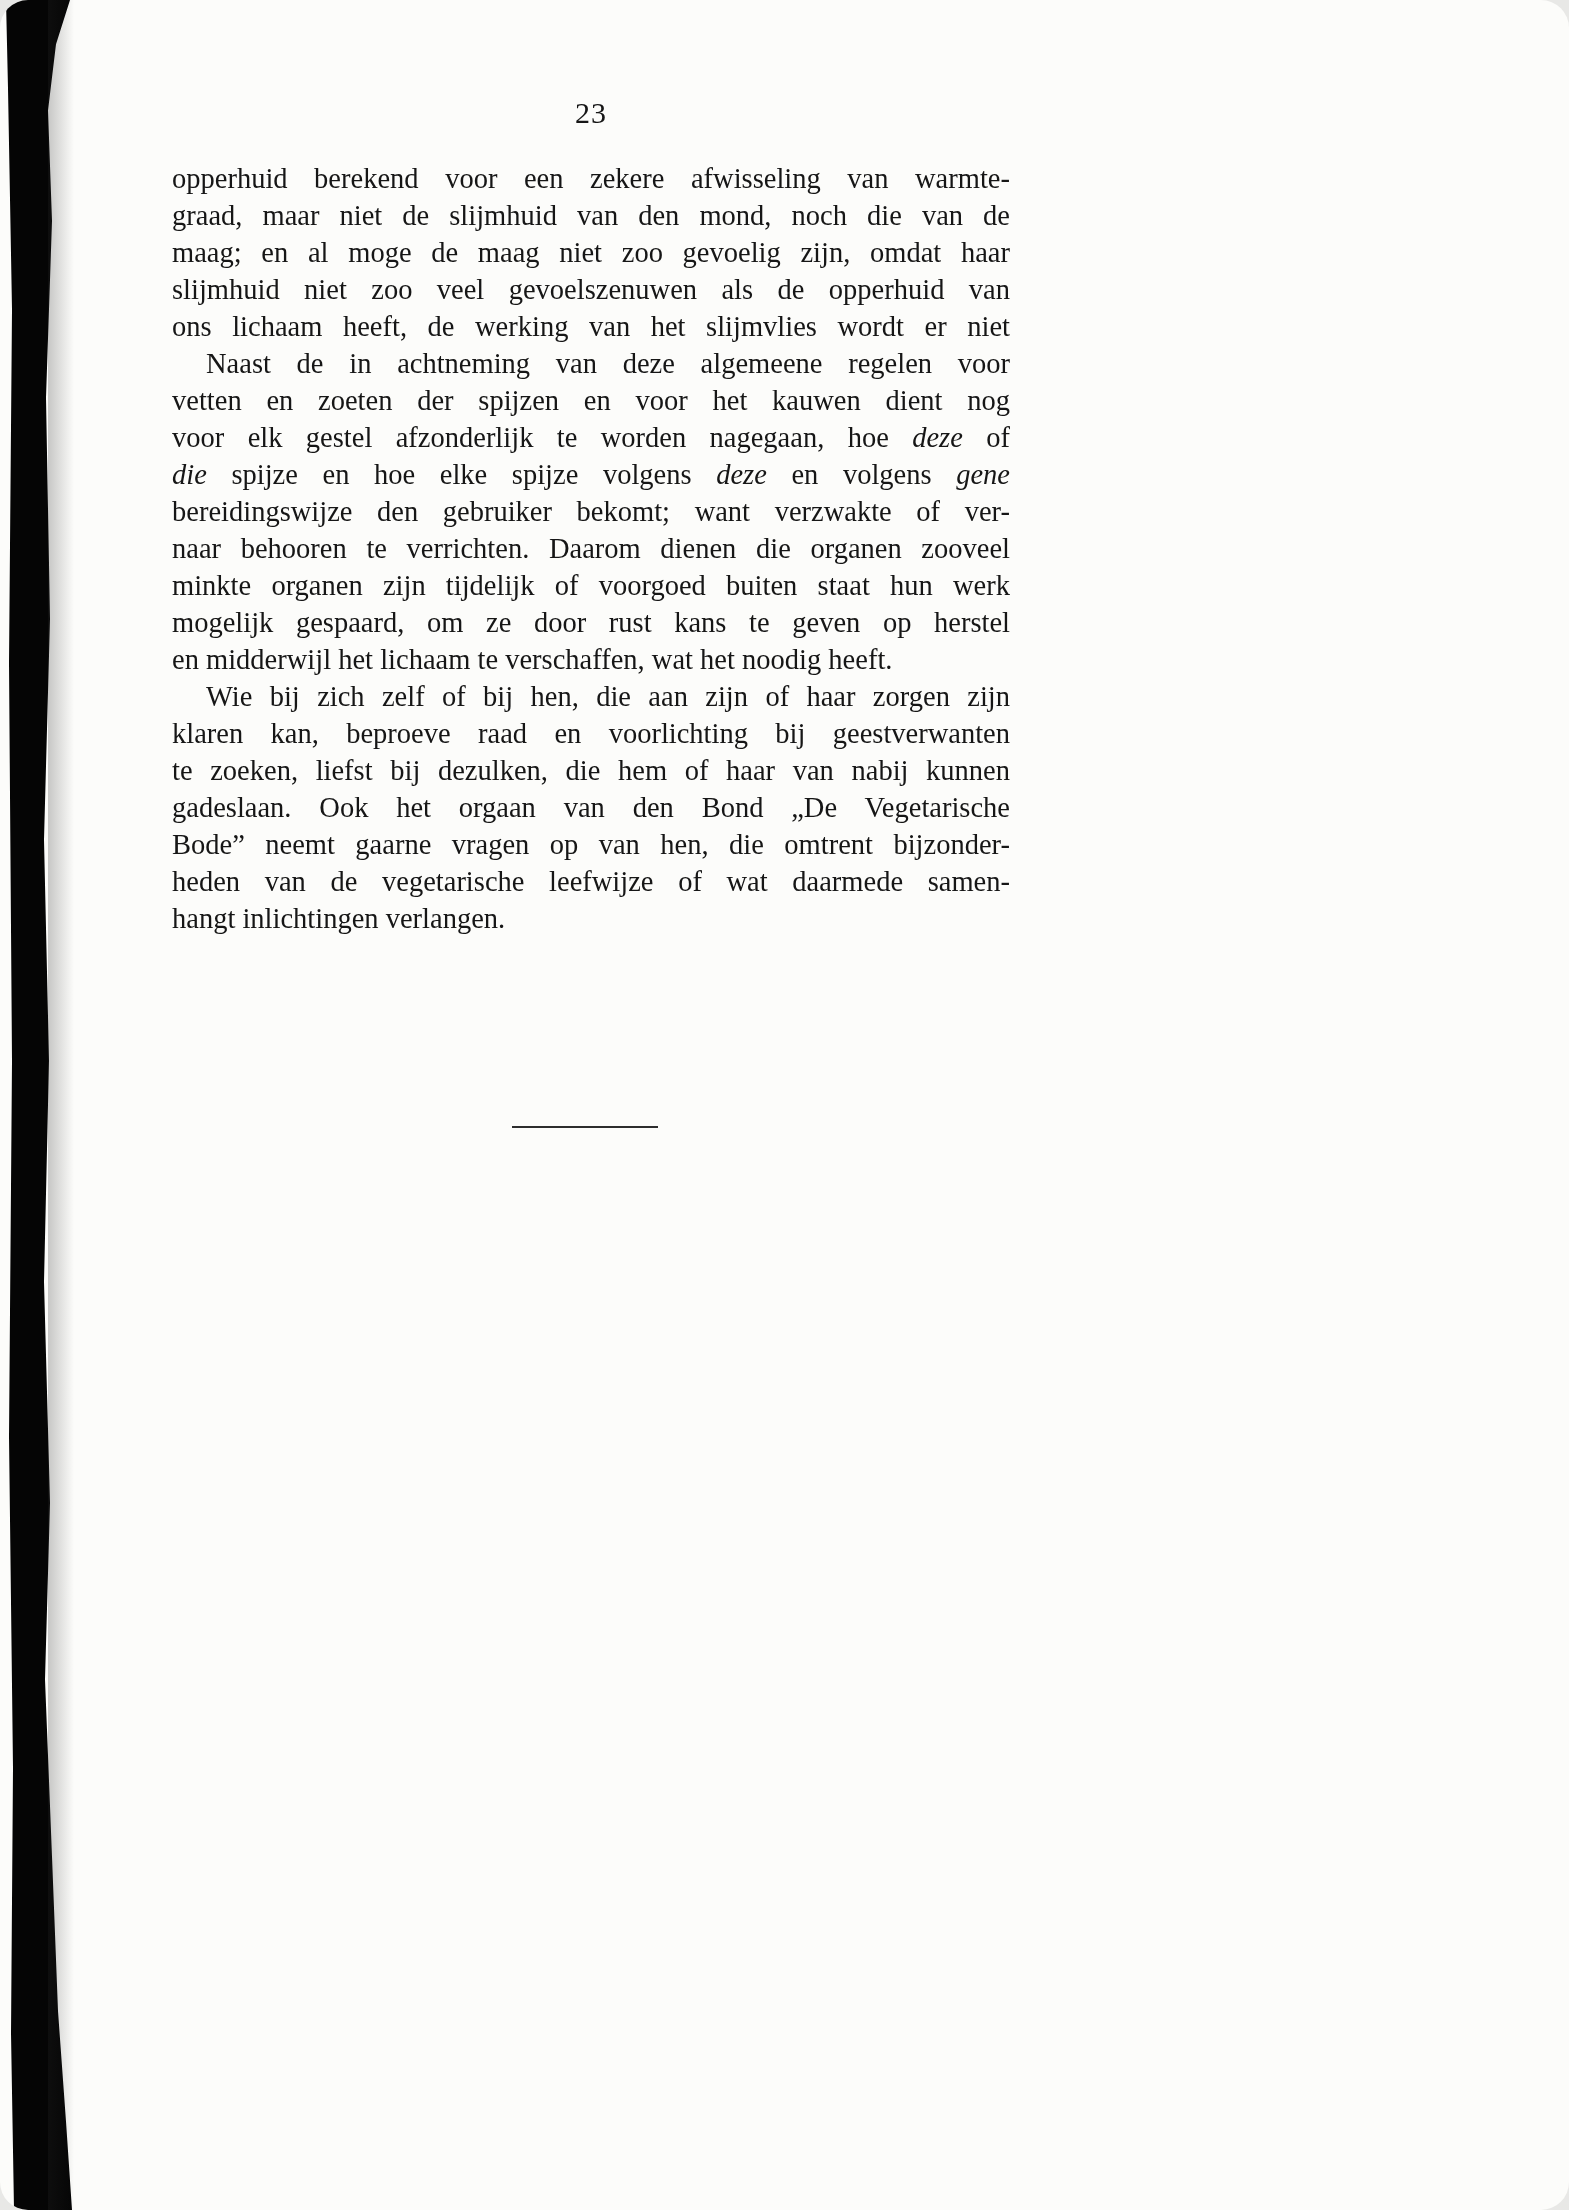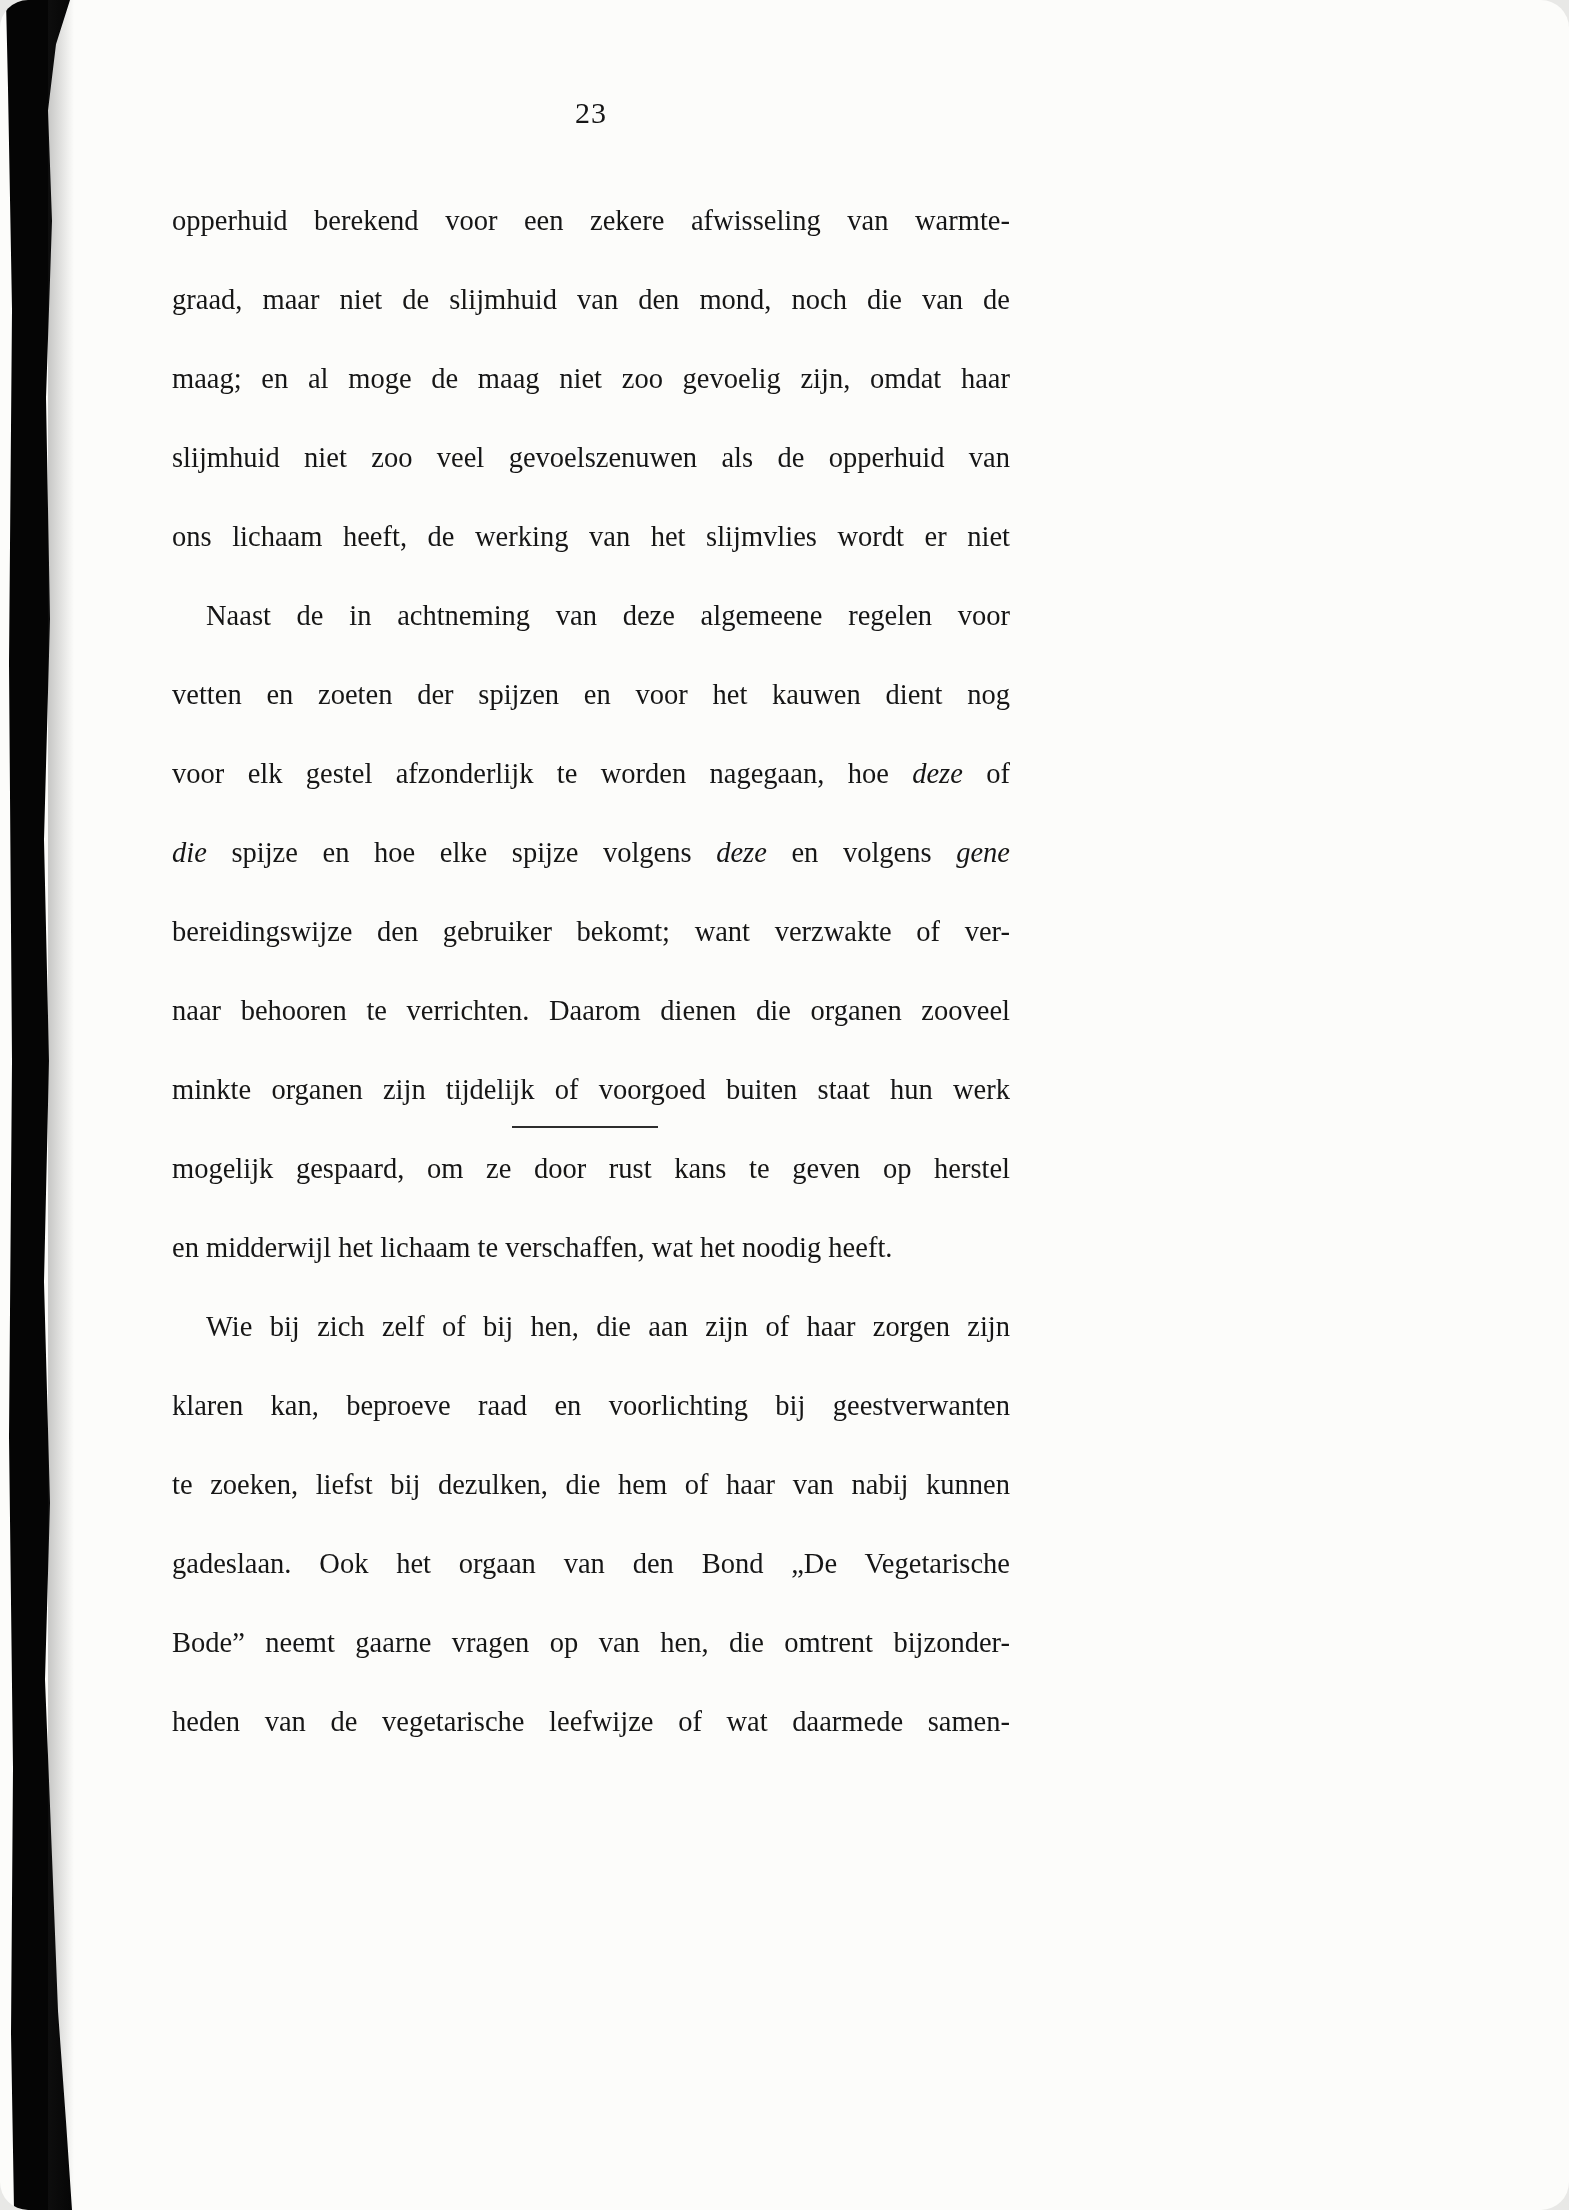--- a/index.html
+++ b/index.html
@@ -56,21 +56,20 @@
     top: 160px;
     width: 838px;
     font-size: 28.5px;
     line-height: 37px;
   }
   .para { margin: 0; }
   .line {
     text-align: justify;
     text-align-last: justify;
     white-space: normal;
-    margin-top: 42px;
   }
   .line.last {
     text-align-last: left;
   }
   .line.indent {
     text-indent: 34px;
   }
   .line i {
     font-style: italic;
   }
@@ -109,16 +108,17 @@
         <div class="line">mogelijk gespaard, om ze door rust kans te geven op herstel</div>
         <div class="line last">en midderwijl het lichaam te verschaffen, wat het noodig heeft.</div>
       </div>
       <div class="para">
         <div class="line indent">Wie bij zich zelf of bij hen, die aan zijn of haar zorgen zijn</div>
         <div class="line">klaren kan, beproeve raad en voorlichting bij geestverwanten</div>
         <div class="line">te zoeken, liefst bij dezulken, die hem of haar van nabij kunnen</div>
         <div class="line">gadeslaan. Ook het orgaan van den Bond „De Vegetarische</div>
         <div class="line">Bode” neemt gaarne vragen op van hen, die omtrent bijzonder-</div>
         <div class="line">heden van de vegetarische leefwijze of wat daarmede samen-</div>
+        <div class="line last">hangt inlichtingen verlangen.</div>
       </div>
     </div>
   <div class="divider"></div>
 </div>
 
 </body></html>

